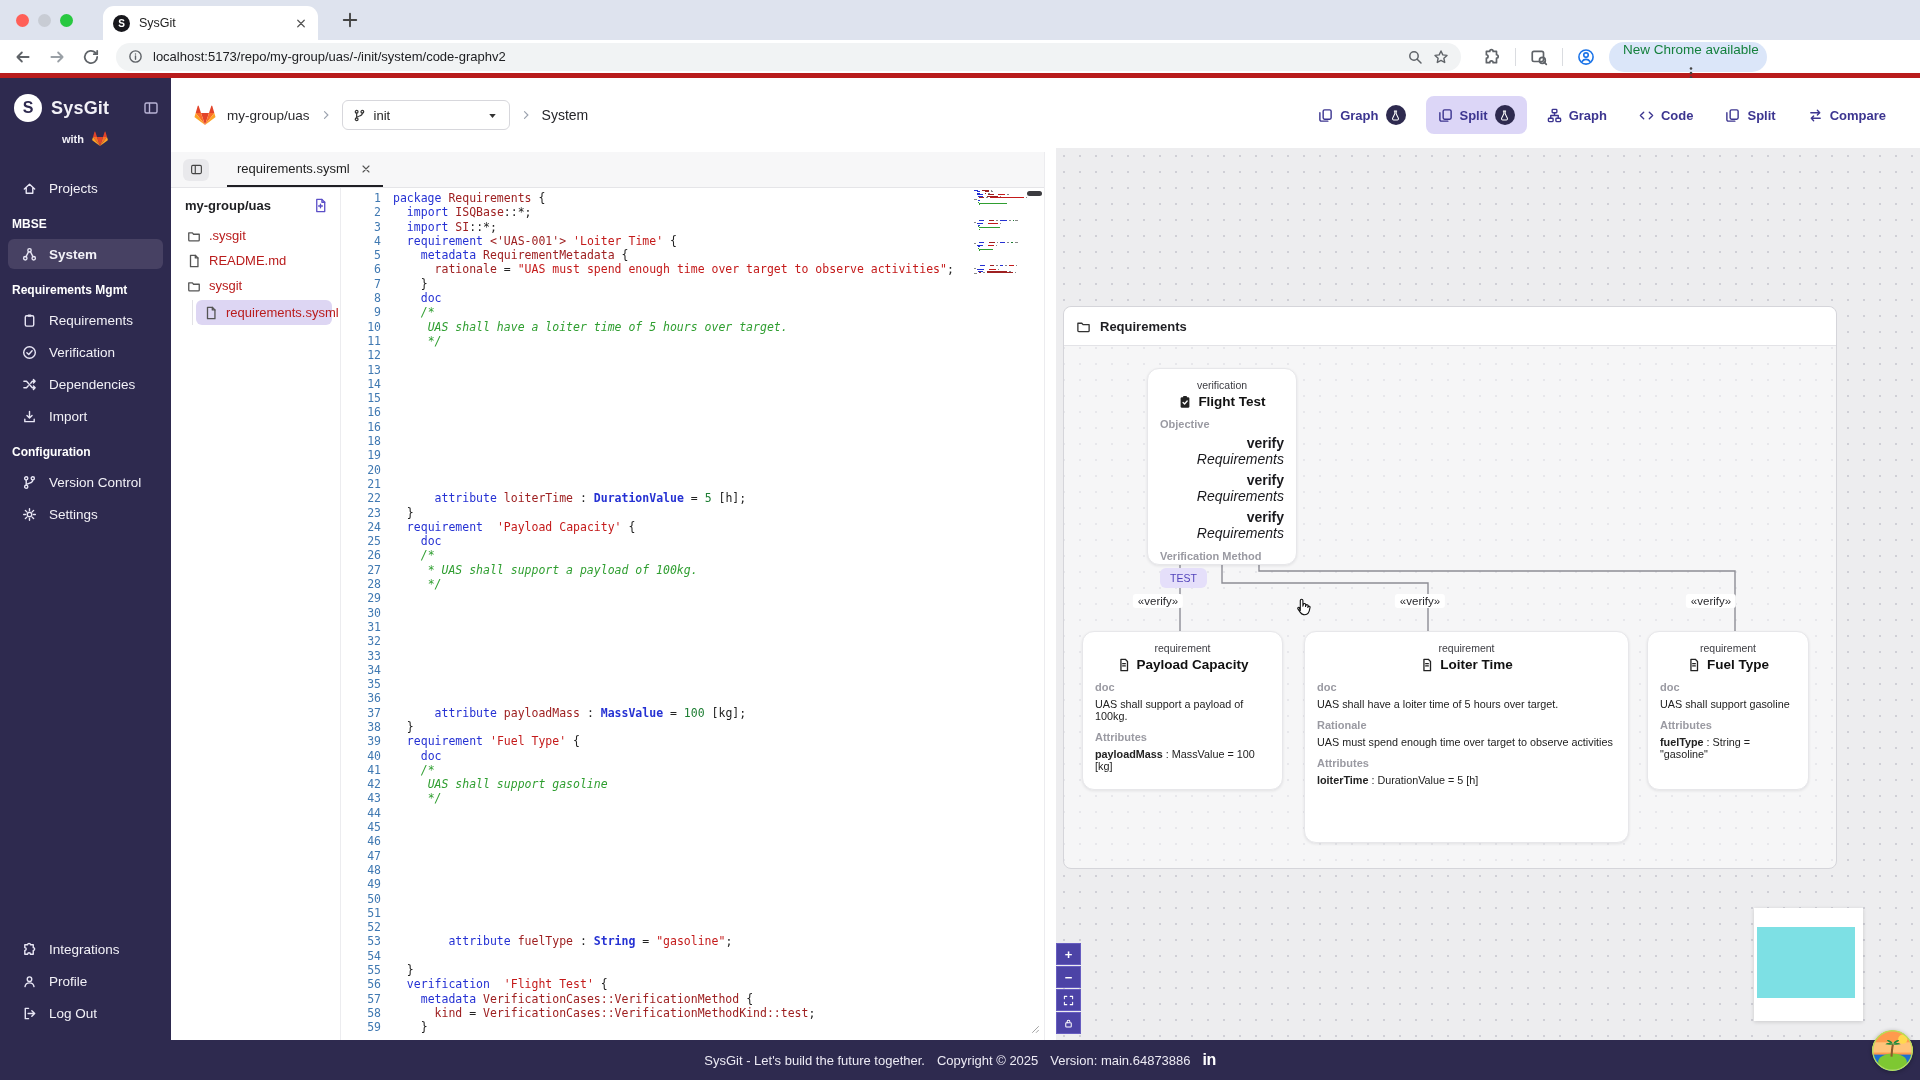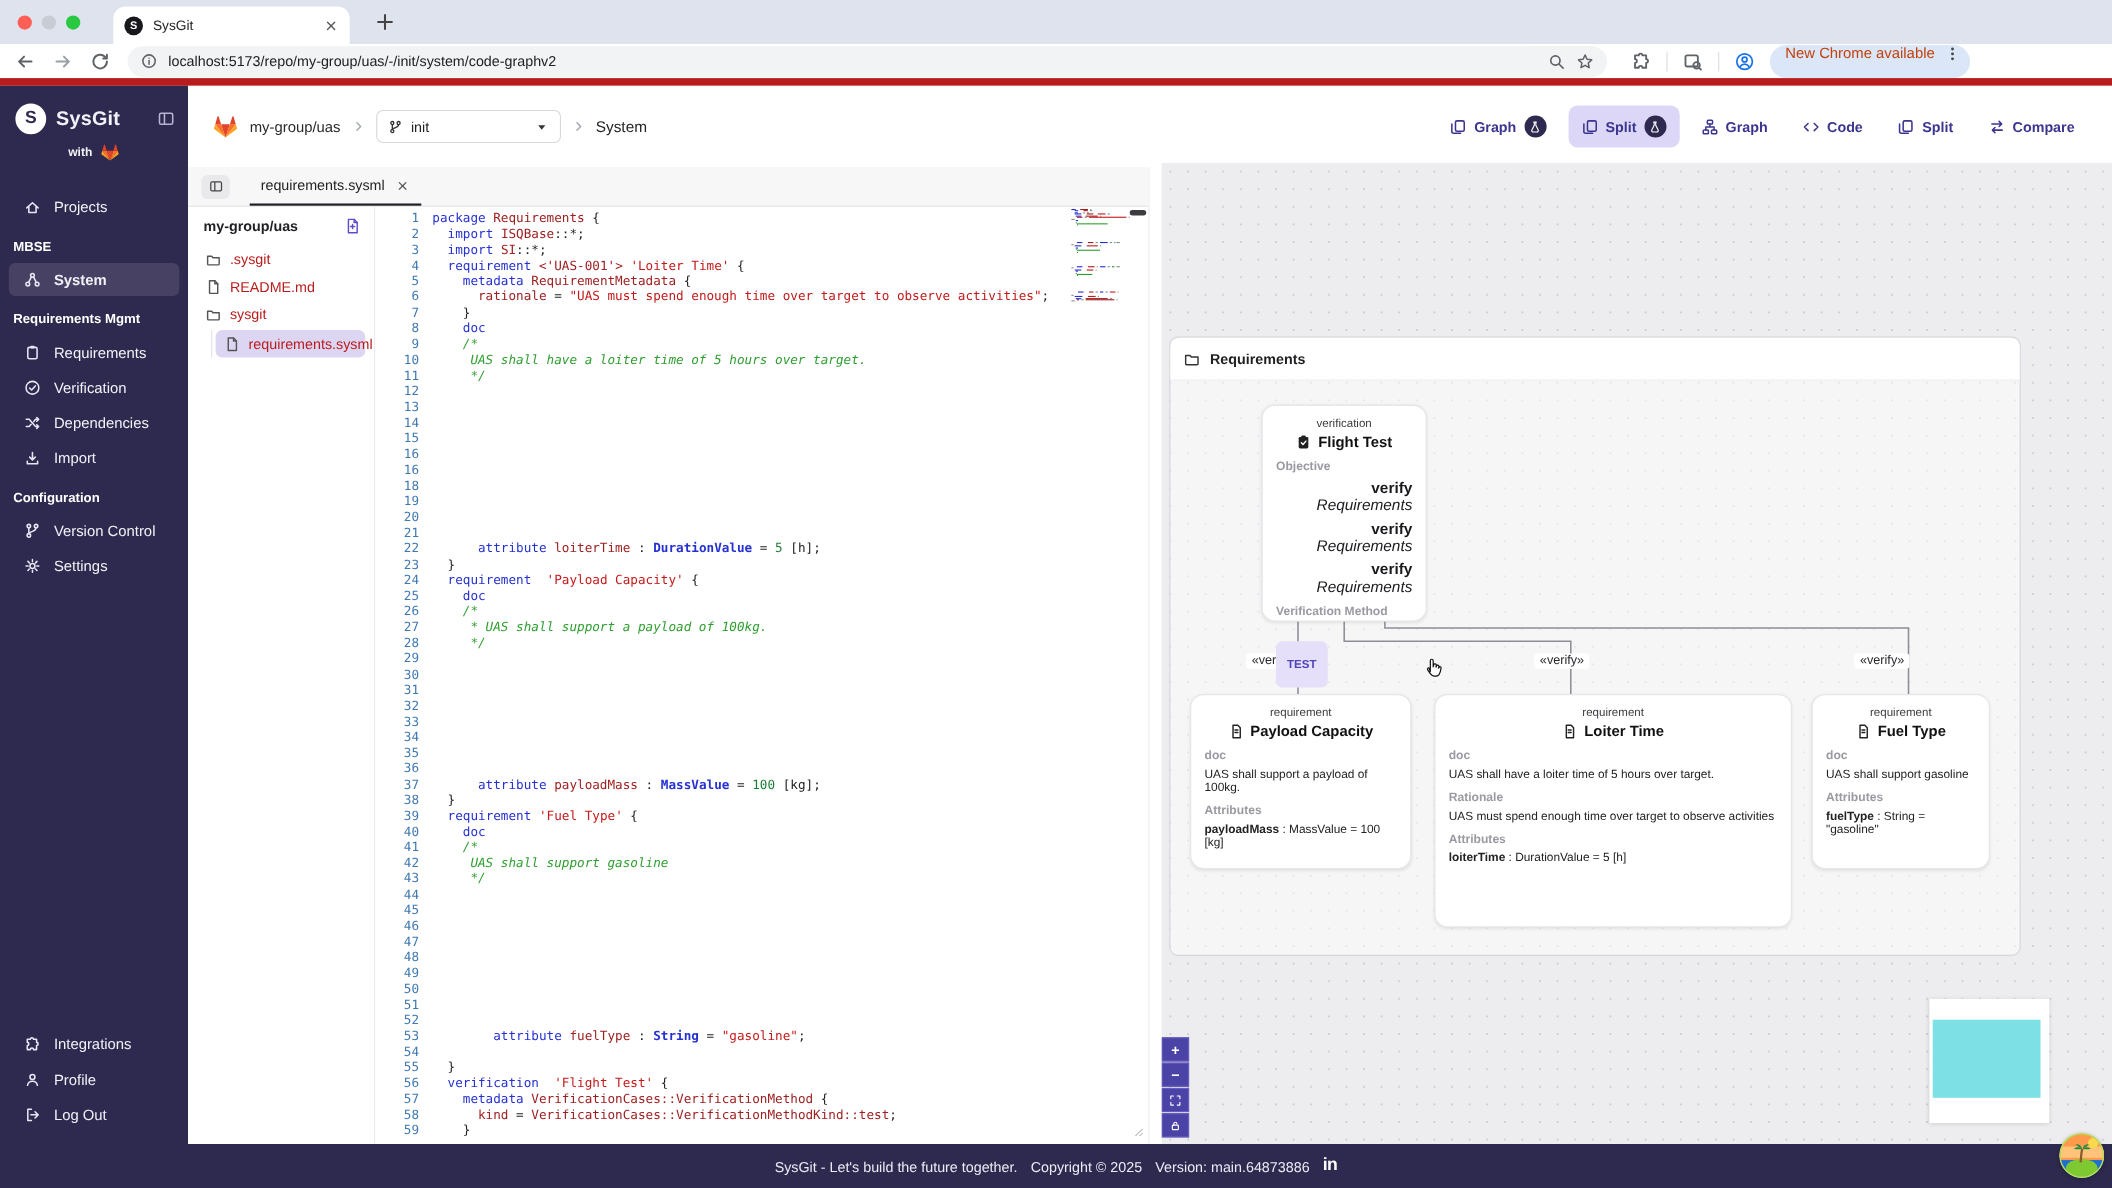--- a/index.html
+++ b/index.html
@@ -12,31 +12,31 @@
   .tabstrip{position:absolute;left:0;top:0;right:0;height:40px;background:#dee3ee;}
   .lights{position:absolute;left:16px;top:14px;display:flex;gap:9px;}
   .light{width:13px;height:13px;border-radius:50%;}
   .tab{position:absolute;left:103px;bottom:0;width:215px;height:34px;background:#fff;
     border-radius:11px 11px 0 0;display:flex;align-items:center;padding:0 10px;box-sizing:border-box;gap:9px;}
   .favicon{width:17px;height:17px;border-radius:50%;background:#17171c;color:#fff;display:flex;
     align-items:center;justify-content:center;font-size:10px;font-weight:700;}
   .tab-title{font-size:12.5px;color:#222;flex:1;}
   .tab-close{color:#555;font-size:13px;display:flex;width:14px;}
   .newtab{position:absolute;left:340px;top:10px;width:20px;height:20px;color:#444;font-size:15px;display:flex;}
-  .addrbar{position:absolute;left:0;top:40px;right:0;height:38px;background:#fff;border-bottom:7px solid #b91c1c;
+  .addrbar{position:absolute;left:0;top:40px;right:0;height:38px;background:#fff;border-bottom:5px solid #b91c1c;
     display:flex;align-items:center;padding:0 14px;box-sizing:border-box;gap:16px;}
   .navic{width:18px;height:18px;color:#5f6368;display:flex;}
   .navic.dim{color:#9aa0a6;}
   .omnibox{height:28px;width:1345px;background:#f1f3f4;border-radius:14px;display:flex;align-items:center;
     padding:0 12px;box-sizing:border-box;gap:10px;}
   .omnibox .url{font-size:13px;color:#202124;flex:1;}
   .chrome-right{display:flex;align-items:center;gap:14px;margin-left:6px;}
   .vsep{width:1px;height:18px;background:#dadce0;}
-  .update-pill{height:30px;background:#dbe6f9;border-radius:16px;display:flex;align-items:flex-start;
-    gap:8px;padding:0 8px 0 14px;font-size:13.5px;color:#c2410c;}
+  .update-pill{height:30px;background:#dbe6f9;border-radius:16px;display:flex;align-items:center;
+    gap:8px;padding:0 8px 0 14px;font-size:13.5px;color:#15803d;flex-direction:column;}
 
   
   .sidebar{position:absolute;left:0;top:78px;width:171px;bottom:40px;background:#2e2a4f;color:#f2f1f7;}
   .logo-row{display:flex;align-items:center;gap:9px;padding:16px 12px 2px 14px;}
   .logo-circle{width:28px;height:28px;border-radius:50%;background:#fff;color:#2e2a4f;display:flex;
     align-items:center;justify-content:center;font-weight:800;font-size:16px;}
   .logo-text{font-size:18px;font-weight:700;letter-spacing:.2px;flex:1;}
   .panel-ic{width:16px;height:16px;color:#b9b4d6;display:flex;}
   .with-row{display:flex;align-items:center;gap:7px;justify-content:center;padding:6px 0 2px 0;
     font-size:11px;font-weight:700;}
@@ -136,22 +136,22 @@
   .gtitle{display:flex;justify-content:center;align-items:center;gap:6px;font-size:13.5px;font-weight:700;
     color:#111;margin-bottom:6px;}
   .gtitle .ic{width:14px;height:14px;color:#222;}
   .gsec{font-size:11px;color:#9a9aa2;font-weight:600;margin:9px 0 5px 0;}
   .gtext{font-size:10.8px;color:#222;}
   .grich{font-size:14px;color:#1a1a1e;margin-bottom:5px;text-align:right;}
   .grich b{font-weight:700;}
   .grich i{font-style:italic;}
   .gattr{font-size:10.8px;color:#222;}
   .gattr b{font-weight:700;}
-  .gbadge{display:inline-block;background:#e5dffa;color:#5243bb;font-weight:700;font-size:10.5px;
-    padding:15px 10px;border-radius:6px;margin-top:16px;}
+  .gbadge{display:inline-block;background:#e5dffa;color:#5243bb;font-weight:400;font-size:10.5px;
+    padding:4px 10px;border-radius:6px;margin-top:1px;}
   .zoomctl{position:absolute;left:0px;top:795px;display:flex;flex-direction:column;gap:1px;}
   .zbtn{width:25px;height:22px;background:#4c43a6;border:1px solid #675dc0;color:#fff;display:flex;
     align-items:center;justify-content:center;font-size:13px;font-weight:700;box-sizing:border-box;cursor:pointer;}
   .zbtn .ic{width:11px;height:11px;}
   .gminimap{position:absolute;left:698px;top:760px;width:109px;height:113px;background:#fff;
     box-shadow:0 1px 4px rgba(0,0,0,.15);}
   .gmini-vp{position:absolute;left:3px;top:19px;width:98px;height:71px;}
   .cursor{position:absolute;left:236px;top:447px;width:24px;height:26px;}
   .island{position:absolute;right:7px;bottom:9px;width:41px;height:41px;border-radius:50%;z-index:50;
     box-shadow:0 1px 4px rgba(0,0,0,.3);overflow:hidden;}

